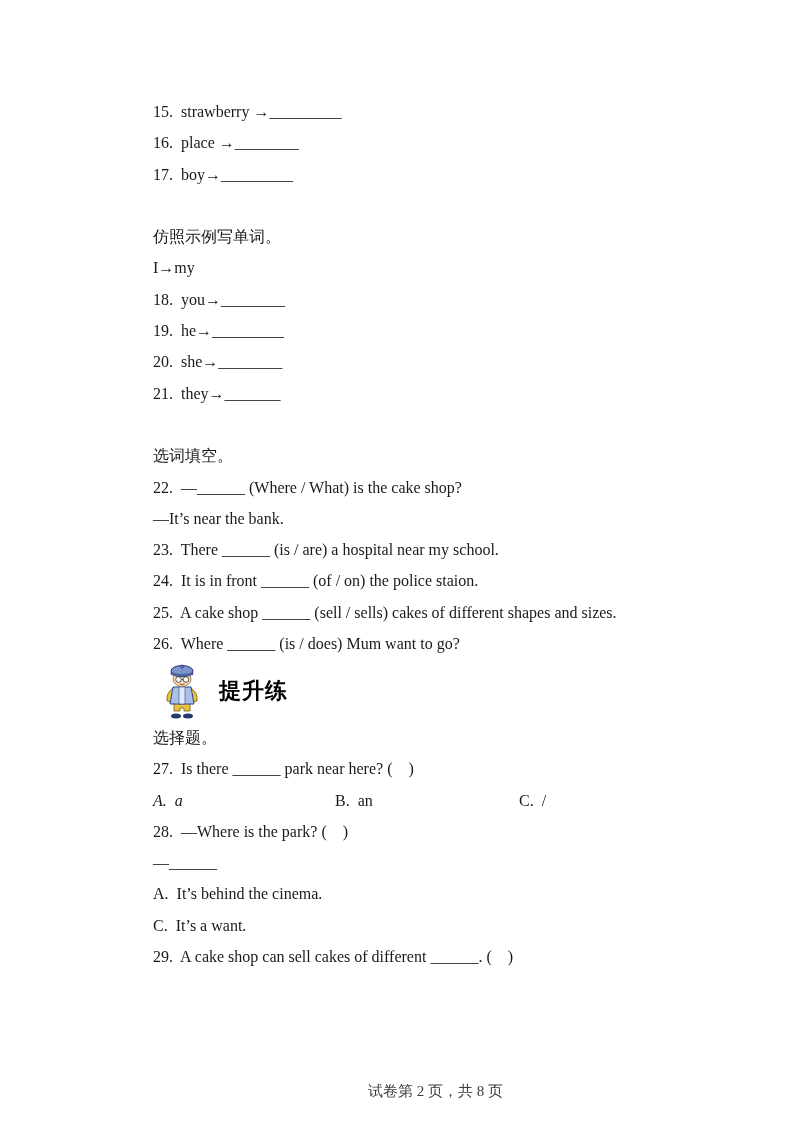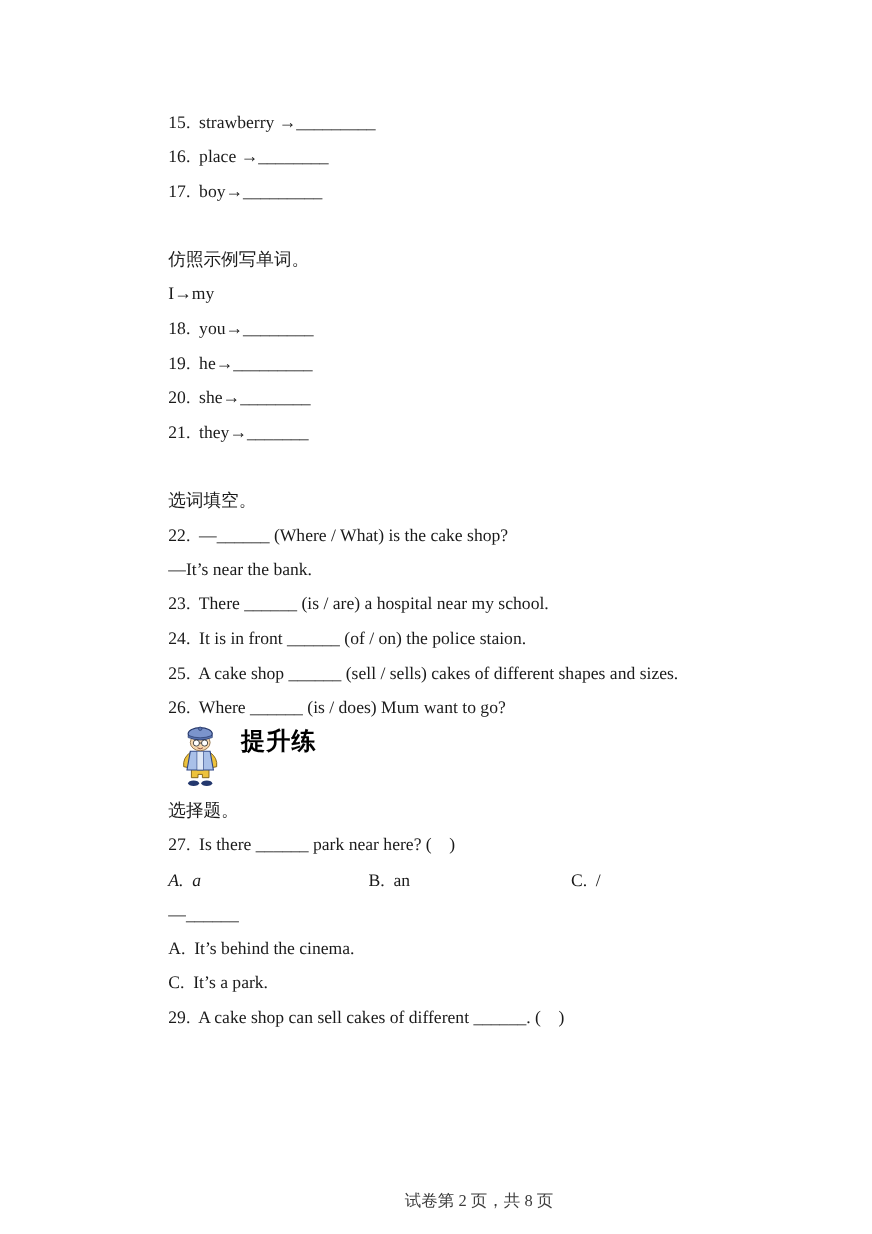--- a/index.html
+++ b/index.html
@@ -34,20 +34,21 @@
   }
   .option-cell {
     white-space: pre-wrap;
   }
   .option-cell:nth-child(1) { width: 182px; font-style: italic; }
   .option-cell:nth-child(2) { width: 184px; }
   .option-cell:nth-child(3) { flex: 1; }
   .banner-row {
     height: 62.6px;
     display: flex;
+    align-items: center;
   }
   .banner-icon {
     margin-left: 10px;
     flex: 0 0 auto;
   }
   .banner-title {
     margin-left: 18px;
     font-weight: bold;
     font-size: 22px;
     color: #000000;
@@ -102,19 +103,20 @@
     <circle cx="15.5" cy="16.5" r="2.8" fill="#ffffff" stroke="#333333" stroke-width="0.8"></circle>
     <circle cx="23" cy="16.5" r="2.8" fill="#ffffff" stroke="#333333" stroke-width="0.8"></circle>
     <line x1="18.3" y1="16.5" x2="20.2" y2="16.5" stroke="#333333" stroke-width="0.8"></line>
     <path d="M16.5 20.8 q2.5 2 5 0" stroke="#8a4a3a" fill="none" stroke-width="0.9"></path>
   </svg>
 <span class="banner-title">提升练</span>
       </div>
       <div class="line">选择题。</div>
       <div class="line">27.  Is there ______ park near here? (    )</div>
       <div class="line options-row"><span class="option-cell">A.  a</span><span class="option-cell">B.  an</span><span class="option-cell">C.  /</span></div>
+      <div class="line">28.  —Where is the park? (    )</div>
       <div class="line">—______</div>
       <div class="line">A.  It’s behind the cinema.</div>
-      <div class="line">C.  It’s a park.</div>
+      <div class="line">C.  It’s a want.</div>
       <div class="line">29.  A cake shop can sell cakes of different ______. (    )</div>
     </div>
   <div class="footer">试卷第 2 页，共 8 页</div>
 </div>
 
 </body></html>

